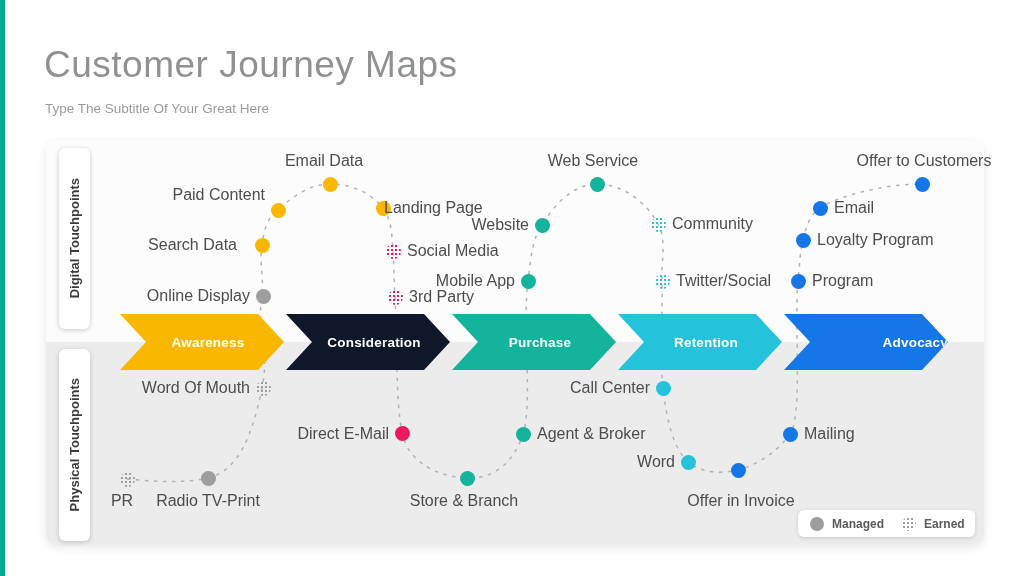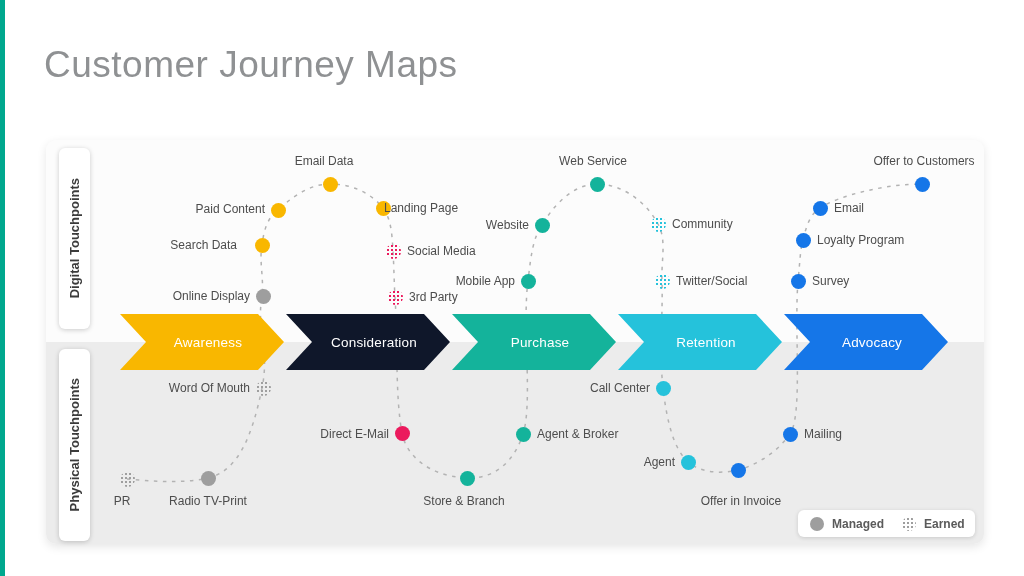--- a/index.html
+++ b/index.html
@@ -21,56 +21,57 @@
   .curve-svg { position:absolute; left:0; top:0; width:1024px; height:576px; pointer-events:none; }
 
   .side-label { position:absolute; left:59px; width:31px; background:#ffffff; border-radius:6px;
                 box-shadow:0 1px 5px rgba(0,0,0,0.20); display:flex; align-items:center; justify-content:center; }
   .side-label span { writing-mode:vertical-rl; transform:rotate(180deg); font-size:13px; font-weight:700; color:#3b3b3b; white-space:nowrap; }
   .side-digital { top:148px; height:181px; }
   .side-physical { top:349px; height:192px; }
 
   .stage-arrow { position:absolute; top:314px; height:56px; width:164px; display:flex; align-items:center; justify-content:center;
                  clip-path:polygon(0 0, calc(100% - 26px) 0, 100% 50%, calc(100% - 26px) 100%, 0 100%, 26px 50%); }
-  .stage-arrow span { color:#ffffff; font-size:13.5px; font-weight:400; padding-left:12px; letter-spacing:0.2px; }
+  .stage-arrow span { color:#ffffff; font-size:13.5px; font-weight:700; padding-left:12px; letter-spacing:0.2px; }
   .st0 { left:120px; background:#F9B700; }
   .st1 { left:286px; background:#0f172a; }
   .st2 { left:452px; background:#14B39B; }
   .st3 { left:618px; background:#25C2DB; }
-  .st4 { left:784px; background:#1576E8; }
+  .st4 { left:784px; background:#1576E8;justify-content:flex-end; }
 
   .dot { position:absolute; width:15px; height:15px; margin:-7.5px 0 0 -7.5px; border-radius:50%; }
   .c-yellow { background:#F9B700; }
   .c-pink   { background:#EB1A5D; }
   .c-teal   { background:#14B39B; }
   .c-cyan   { background:#25C2DB; }
   .c-blue   { background:#1576E8; }
   .c-gray   { background:#9E9E9E; }
   .dot.earned.c-pink { background-color:transparent; background-image:radial-gradient(circle,#EB1A5D 1.05px, transparent 1.4px); background-size:4px 4px; }
   .dot.earned.c-cyan { background-color:transparent; background-image:radial-gradient(circle,#25C2DB 1.05px, transparent 1.4px); background-size:4px 4px; }
   .dot.earned.c-gray { background-color:transparent; background-image:radial-gradient(circle,#9E9E9E 1.05px, transparent 1.4px); background-size:4px 4px; }
 
-  .tp-label { position:absolute; font-size:12px; color:#4d4d4d; white-space:nowrap; transform:translateY(-50%); }
+  .tp-label { position:absolute; font-size:16px; color:#4d4d4d; white-space:nowrap; transform:translateY(-50%); }
   .tp-label.anchor-r { transform:translate(-100%,-50%); }
   .tp-label.anchor-c { transform:translate(-50%,-50%); }
 
   .legend { position:absolute; left:798px; top:510px; width:177px; height:27px; background:#ffffff; border-radius:6px;
             box-shadow:0 1px 4px rgba(0,0,0,0.15); display:flex; align-items:center; padding:0 12px; gap:8px; }
   .ldot { width:14px; height:14px; border-radius:50%; flex:0 0 auto; }
   .ldot.earned { background-color:transparent; background-image:radial-gradient(circle,#9E9E9E 1.05px, transparent 1.4px); background-size:4px 4px; }
   .legend .llabel { font-size:12px; color:#5a5a5a; margin-right:10px;font-weight:bold; }
 </style>
 </head>
 <body>
 
 <div id="app">
 
   <div class="accent-strip"></div>
 
   <h1 class="page-title">Customer Journey Maps</h1>
+  <div class="page-subtitle">Type The Subtitle Of Your Great Here</div>
 
   <div class="board">
     <div class="board-top"></div>
     <div class="board-bottom"></div>
   </div>
 
   <svg class="curve-svg" viewBox="0 0 1024 576" xmlns="http://www.w3.org/2000/svg">
     <path d="M 127 479
              C 152 481, 182 484, 208 478
              C 238 471, 252 437, 262 388
@@ -144,44 +145,44 @@
   <div class="dot c-gray" style="left:208px; top:478px"></div>
   <div class="dot c-pink" style="left:402px; top:433px"></div>
   <div class="dot c-teal" style="left:467px; top:478px"></div>
   <div class="dot c-teal" style="left:523px; top:434px"></div>
   <div class="dot c-cyan" style="left:663px; top:388px"></div>
   <div class="dot c-cyan" style="left:688px; top:462px"></div>
   <div class="dot c-blue" style="left:738px; top:470px"></div>
   <div class="dot c-blue" style="left:790px; top:434px"></div>
 
   <div class="tp-label anchor-c" style="left:324px; top:161px">Email Data</div>
-  <div class="tp-label anchor-r" style="left:265px; top:209px">Paid Content</div>
+  <div class="tp-label anchor-r" style="left:265px; top:195px">Paid Content</div>
   <div class="tp-label anchor-r" style="left:237px; top:245px">Search Data</div>
   <div class="tp-label anchor-r" style="left:250px; top:296px">Online Display</div>
   <div class="tp-label" style="left:384px; top:208px">Landing Page</div>
   <div class="tp-label" style="left:407px; top:251px">Social Media</div>
   <div class="tp-label" style="left:409px; top:297px">3rd Party</div>
   <div class="tp-label anchor-r" style="left:529px; top:225px">Website</div>
   <div class="tp-label anchor-r" style="left:515px; top:281px">Mobile App</div>
   <div class="tp-label anchor-c" style="left:593px; top:161px">Web Service</div>
   <div class="tp-label" style="left:672px; top:224px">Community</div>
   <div class="tp-label" style="left:676px; top:281px">Twitter/Social</div>
   <div class="tp-label" style="left:834px; top:208px">Email</div>
   <div class="tp-label" style="left:817px; top:240px">Loyalty Program</div>
-  <div class="tp-label" style="left:812px; top:281px">Survey</div>
+  <div class="tp-label" style="left:812px; top:281px">Program</div>
   <div class="tp-label anchor-c" style="left:924px; top:161px">Offer to Customers</div>
 
   <div class="tp-label anchor-r" style="left:250px; top:388px">Word Of Mouth</div>
   <div class="tp-label anchor-c" style="left:122px; top:501px">PR</div>
   <div class="tp-label anchor-c" style="left:208px; top:501px">Radio TV-Print</div>
   <div class="tp-label anchor-r" style="left:389px; top:434px">Direct E-Mail</div>
   <div class="tp-label anchor-c" style="left:464px; top:501px">Store &amp; Branch</div>
   <div class="tp-label" style="left:537px; top:434px">Agent &amp; Broker</div>
   <div class="tp-label anchor-r" style="left:650px; top:388px">Call Center</div>
-  <div class="tp-label anchor-r" style="left:675px; top:462px">Agent</div>
+  <div class="tp-label anchor-r" style="left:675px; top:462px">Word</div>
   <div class="tp-label anchor-c" style="left:741px; top:501px">Offer in Invoice</div>
   <div class="tp-label" style="left:804px; top:434px">Mailing</div>
 
   <div class="legend">
     <span class="ldot c-gray"></span>
     <span class="llabel">Managed</span>
     <span class="ldot earned"></span>
     <span class="llabel">Earned</span>
   </div>
 

